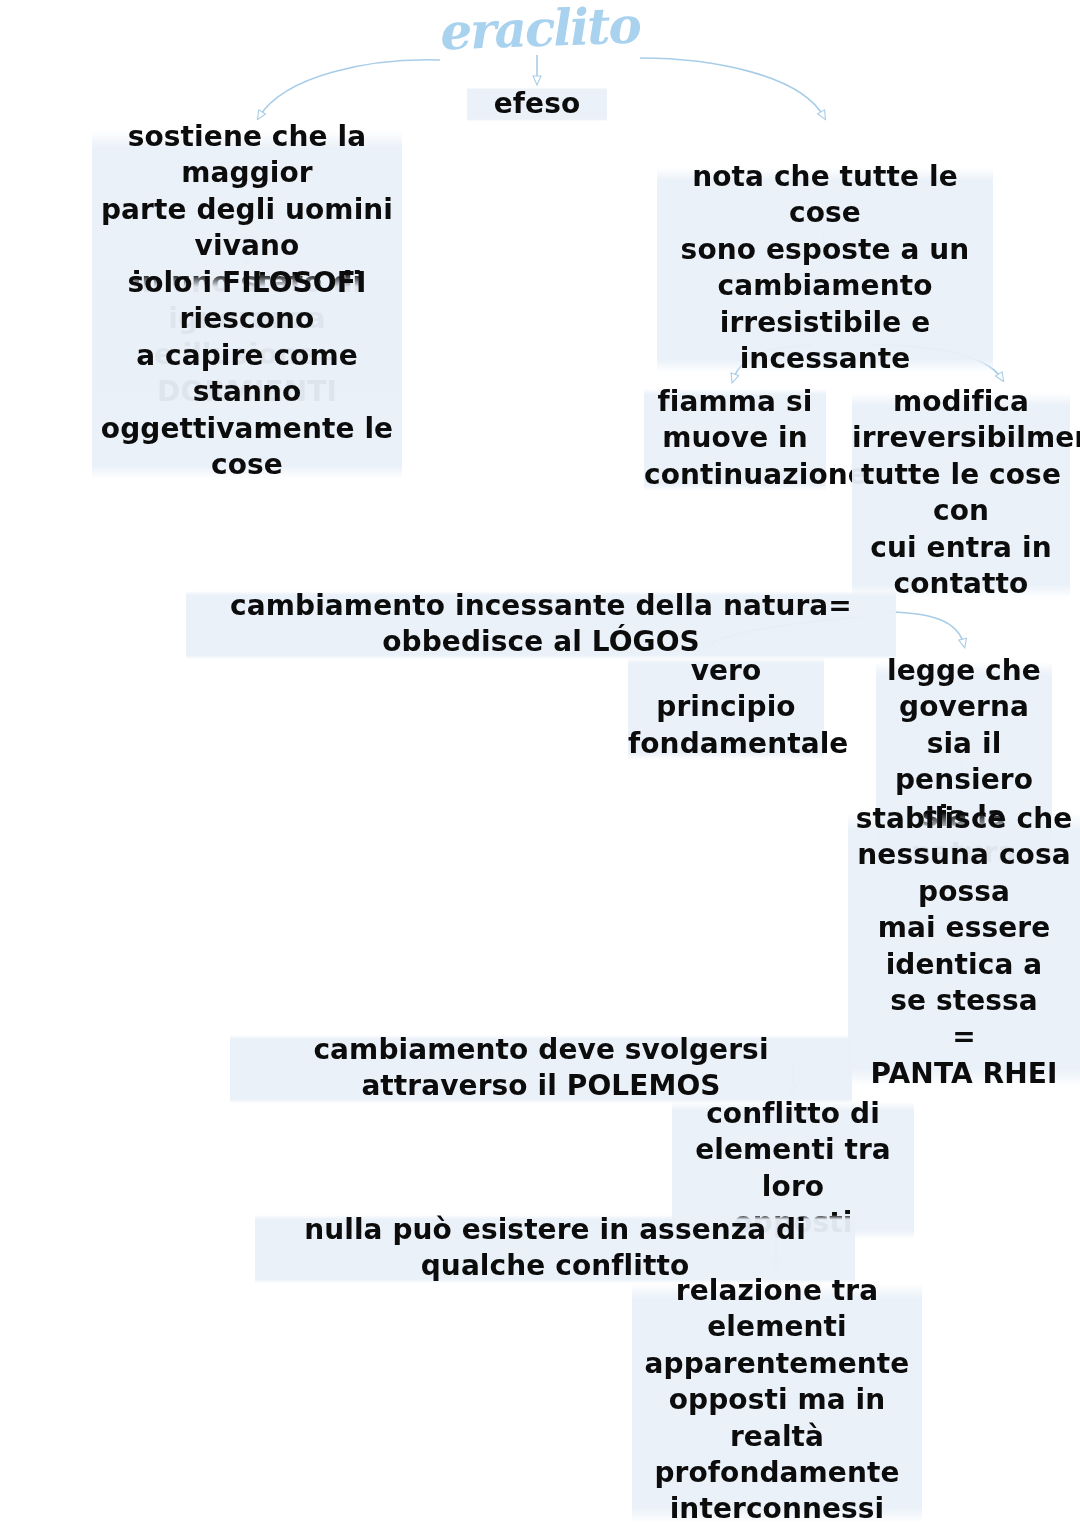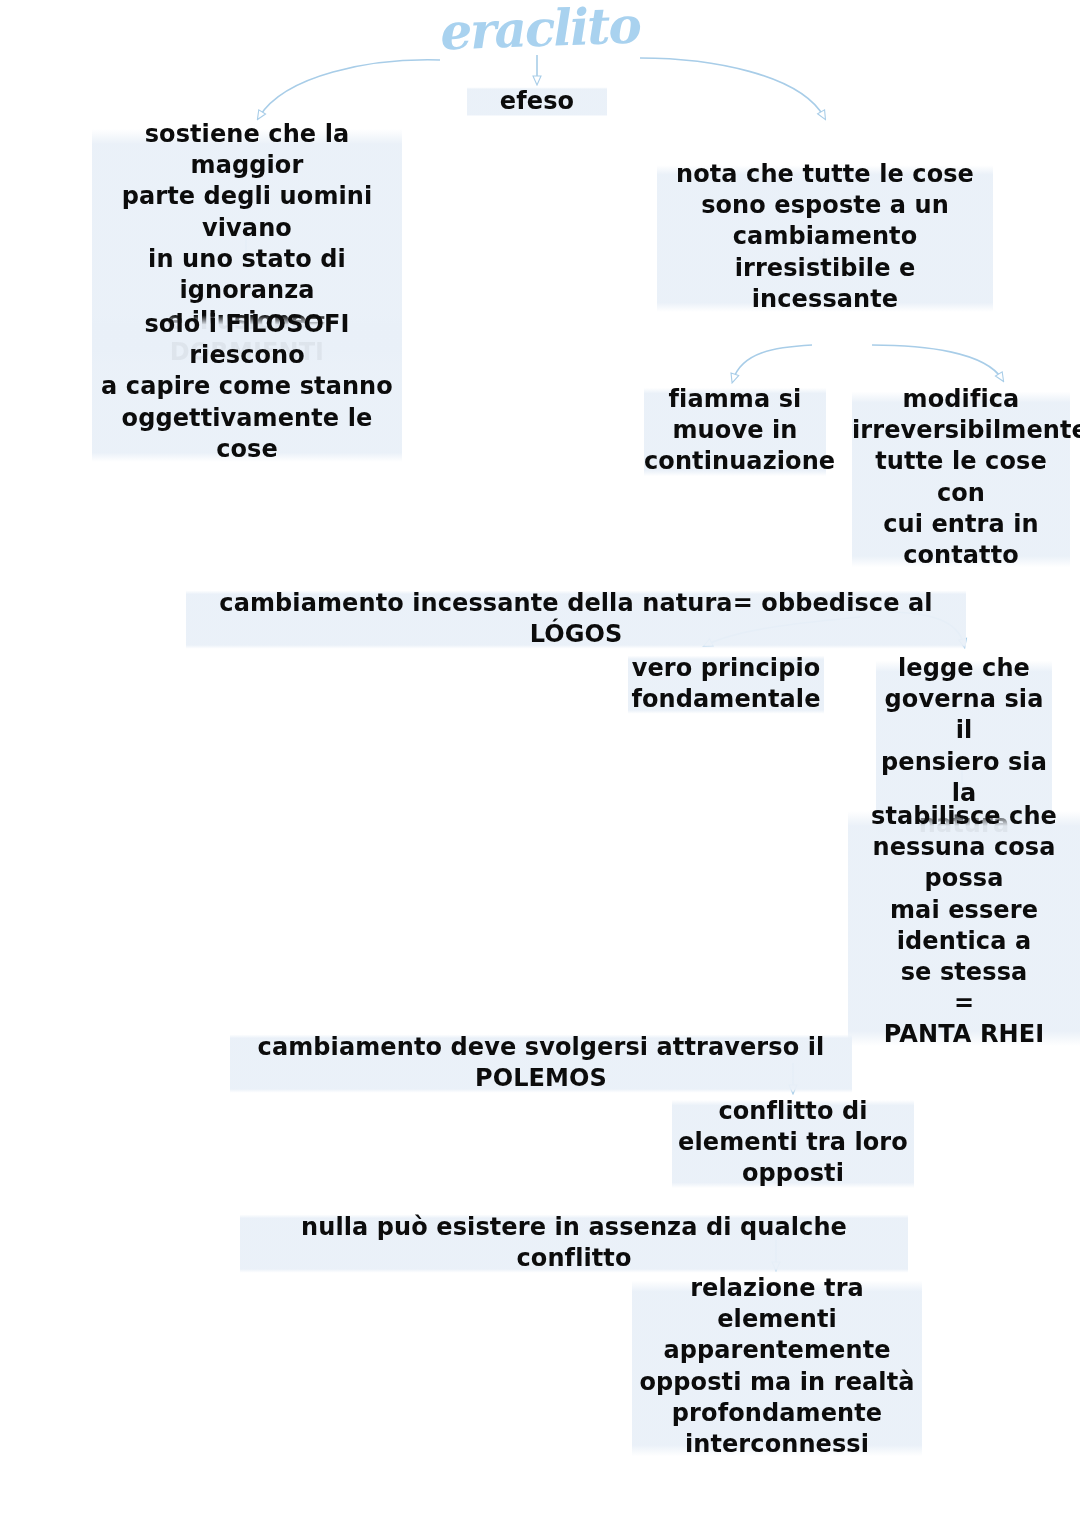--- a/index.html
+++ b/index.html
@@ -55,21 +55,21 @@
     color: #a9d2ef;
     font-family: "DejaVu Serif", serif;
     font-style: italic;
     font-weight: 700;
     background: none;
     letter-spacing: -2px;
     line-height: 1;
     text-align: center;
     transform: rotate(-2deg);
   }
-  .s26 { font-size: 24px; text-align: center; }
+  .s26 { font-size: 28px; text-align: center; }
 </style>
 </head>
 <body>
 
 <div id="canvas">
 
   <svg id="arrows" viewBox="0 0 1080 1525" xmlns="http://www.w3.org/2000/svg">
     <defs>
       <marker id="ah" markerWidth="12" markerHeight="12" refX="8" refY="6" orient="auto" markerUnits="userSpaceOnUse">
         <path d="M2,2 L11,6 L2,10 Z" fill="#ffffff" stroke="#a8cde8" stroke-width="1.1"></path>
@@ -105,41 +105,41 @@
 
   <div id="title" style="left:400px; top:4px; width:280px; font-size:50px;">eraclito</div>
 
   <div class="node s26" style="left:467px; top:86px; width:140px;">efeso</div>
 
   <div class="node s26" style="left:92px; top:119px; width:310px;">sostiene che la maggior
 parte degli uomini vivano
 in uno stato di ignoranza
 e illusione= DORMIENTI</div>
 
-  <div class="node s26" style="left:92px; top:265px; width:310px;margin-top:44px;">solo i FILOSOFI riescono
+  <div class="node s26" style="left:92px; top:265px; width:310px;">solo i FILOSOFI riescono
 a capire come stanno
 oggettivamente le cose</div>
 
   <div class="node s26" style="left:657px; top:119px; width:336px;margin-top:40px;">nota che tutte le cose
 sono esposte a un
 cambiamento irresistibile e
 incessante</div>
 
 
   <div class="node s26" style="left:644px; top:384px; width:182px;">fiamma si
 muove in
 continuazione</div>
 
   <div class="node s26" style="left:852px; top:384px; width:218px;">modifica
 irreversibilmente
 tutte le cose con
 cui entra in
 contatto</div>
 
-  <div class="node s26" style="left:186px; top:588px; width:780px;">cambiamento incessante della natura= obbedisce al LÓGOS</div>
+  <div class="node s26" style="left:186px; top:588px; width:710px;">cambiamento incessante della natura= obbedisce al LÓGOS</div>
 
   <div class="node s26" style="left:608px; top:653px; width:196px;margin-left:20px;">vero principio
 fondamentale</div>
 
   <div class="node s26" style="left:876px; top:653px; width:176px;">legge che
 governa sia il
 pensiero sia la
 natura</div>
 
   <div class="node s26" style="left:848px; top:801px; width:232px;">stabilisce che
@@ -148,21 +148,21 @@
 se stessa
 =
 PANTA RHEI</div>
 
   <div class="node s26" style="left:230px; top:1032px; width:622px;">cambiamento deve svolgersi attraverso il POLEMOS</div>
 
   <div class="node s26" style="left:672px; top:1096px; width:242px;">conflitto di
 elementi tra loro
 opposti</div>
 
-  <div class="node s26" style="left:240px; top:1212px; width:668px;">nulla può esistere in assenza di qualche conflitto</div>
+  <div class="node s26" style="left:255px; top:1212px; width:600px;">nulla può esistere in assenza di qualche conflitto</div>
 
   <div class="node s26" style="left:632px; top:1273px; width:290px;">relazione tra elementi
 apparentemente
 opposti ma in realtà
 profondamente
 interconnessi</div>
 
 </div>
 
 </body></html>

